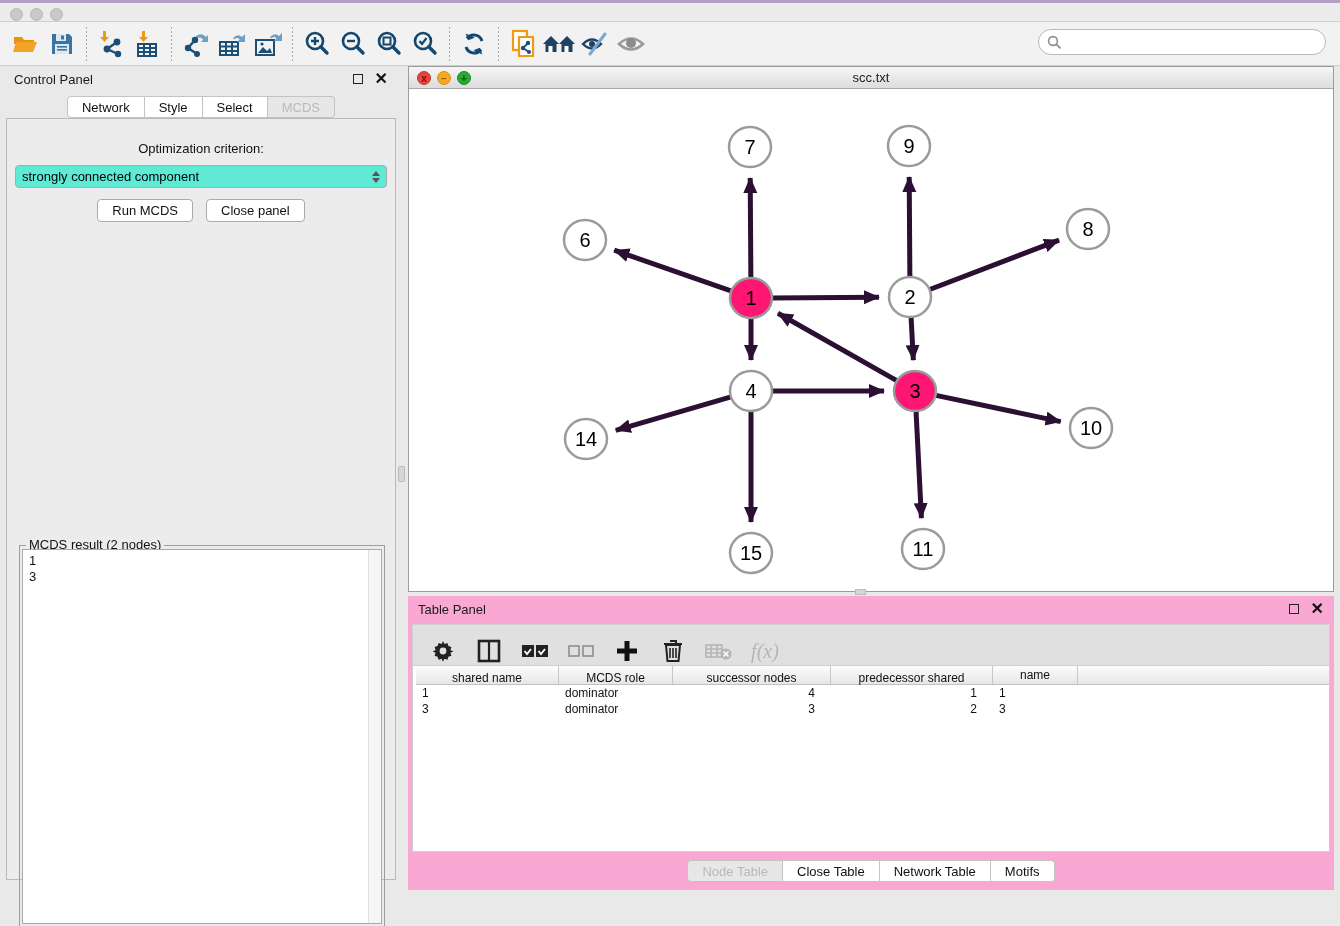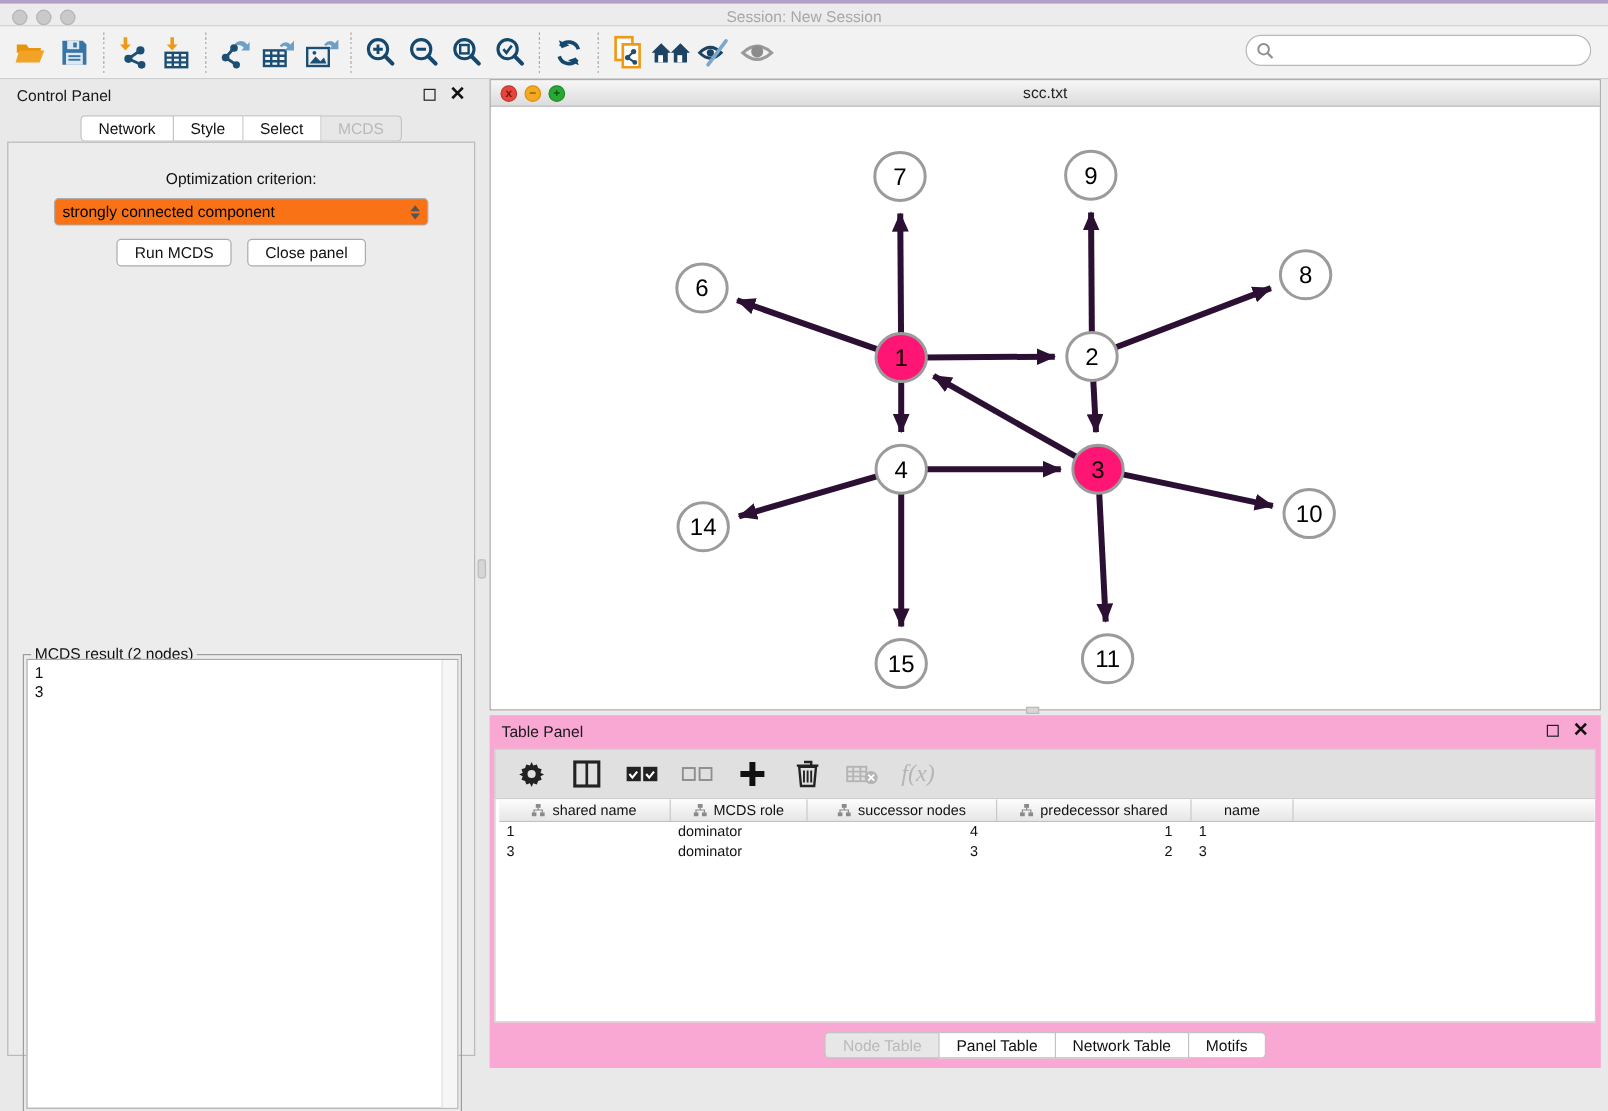--- a/index.html
+++ b/index.html
@@ -37,21 +37,21 @@
   .control-panel { position:absolute; left:4px; top:66px; width:394px; height:818px; }
   .cp-tabs { position:absolute; left:0; top:30px; width:100%; display:flex; justify-content:center; }
   .tab { height:22px; padding:0 14px; font-size:13px; display:flex; align-items:center;
     background:#fff; border:1px solid #c3c3c3; border-left:none; color:#111; cursor:pointer; }
   .tab:first-child { border-left:1px solid #c3c3c3; border-radius:4px 0 0 4px; }
   .tab:last-child { border-radius:0 4px 4px 0; }
   .tab.active { background:#e7e7e7; color:#b9b9b9; border-color:#c3c3c3; }
   .cp-body { position:absolute; left:2px; top:52px; width:390px; height:762px;
     background:#ececec; border:1px solid #b9b9b9; }
   .opt-label { margin-top:22px; text-align:center; font-size:13px; color:#111; }
-  .combo { margin:9px auto 0; width:312px; height:23px; background:#f97316;
+  .combo { margin:9px auto 0; width:372px; height:23px; background:#5eead4;
     border:1px solid #ababab; border-radius:4px; display:flex; align-items:center;
     padding:0 6px; font-size:13px; cursor:pointer; }
   .combo .spacer { flex:1; }
   .stepper { display:flex; flex-direction:column; gap:2px; }
   .stepper i { width:0; height:0; border-left:4px solid transparent; border-right:4px solid transparent; }
   .stepper .up { border-bottom:5px solid #555; }
   .stepper .dn { border-top:5px solid #555; }
   .cp-btn-row { margin-top:11px; display:flex; justify-content:center; gap:13px; }
   .btn { height:23px; padding:0 14px; background:#fff; border:1px solid #ababab;
     border-radius:4px; font-size:13px; color:#111; cursor:pointer;
@@ -85,30 +85,30 @@
   .dot-close { left:8px;  background:#e4463c; border:1px solid #c23a30; color:#7d110b; }
   .dot-min   { left:28px; background:#f6a822; border:1px solid #d98f12; color:#8a5d00; }
   .dot-max   { left:48px; background:#2aa834; border:1px solid #1f8a29; color:#0c5c14; }
   .net-canvas { position:absolute; left:0; top:22px; width:924px; height:502px; background:#fff; }
 
   
   .table-panel { position:absolute; left:408px; top:596px; width:926px; height:294px;
     background:#f9a8d4; }
   .tp-toolbar { position:absolute; left:4px; top:28px; right:4px; height:42px;
     background:#e0e0e0; border:1px solid #cycyc; border:1px solid #cfcfcf;
-    display:flex; align-items:center; gap:18px; padding-left:16px; }
+    display:flex; align-items:flex-end; gap:18px; padding-left:16px; }
   .tp-tb-btn { display:flex; align-items:center; justify-content:center; width:28px; height:28px; }
   .fx { font-family:"Liberation Serif", serif; font-style:italic; font-size:20px; color:#b5b5b5; }
   .tp-grid { position:absolute; left:4px; top:70px; right:4px; bottom:38px;
     background:#fff; border:1px solid #cfcfcf; border-top:none; overflow:hidden; }
   .grid-head { display:flex; height:19px;
     background:linear-gradient(#fdfdfd,#e6e6e6); border-bottom:1px solid #c2c2c2;
     margin-left:3px; }
   .grid-head .col { display:flex; align-items:center; justify-content:center; gap:6px;
-    font-size:12px; color:#111; border-right:1px solid #c8c8c8; height:100%; cursor:pointer; }
+    font-size:12px; color:#111; border-right:1px solid #c8c8c8; height:100%; cursor:pointer;flex-direction:column; }
   .grid-row { display:flex; height:16px; margin-left:3px; }
   .grid-row .cell { font-size:12px; color:#111; padding:1px 6px; }
   .tp-tabs { position:absolute; left:0; right:0; bottom:8px; display:flex; justify-content:center; }
 
   
   .statusbar { position:absolute; left:0; top:932px; width:1340px; height:36px;
     background:#ececec; border-top:1px solid #c6c6c6; }
   .status-left-btn { position:absolute; left:10px; top:6px; width:26px; height:24px;
     background:#f6f6f6; border:1px solid #b8b8b8; border-radius:3px;
     display:flex; align-items:center; justify-content:center; cursor:pointer; }
@@ -117,21 +117,20 @@
     display:flex; align-items:center; gap:6px; font-size:12px; color:#111; cursor:pointer; }
   .mem-dot { width:10px; height:13px; border-radius:50%; background:#1e7d28; }
 </style>
 </head>
 <body>
 
 <div class="titlebar">
   <span class="traffic" style="left:10px"></span>
   <span class="traffic" style="left:30px"></span>
   <span class="traffic" style="left:50px"></span>
-  <div class="win-title">Session: New Session</div>
 </div>
 
 <div class="toolbar">
   <div class="tb-btn">
     <svg width="28" height="24" viewBox="0 0 28 24">
       <path d="M2 5 h8 l2 3 h10 v4 H2 z" fill="#e8930c"></path>
       <path d="M4 10 h21 l-4 10 H1 z" fill="#f2a225"></path>
     </svg>
   </div>
   <div class="tb-btn">
@@ -509,21 +508,21 @@
           <div class="cell" style="width: 143px; text-align: left;">3</div>
           <div class="cell" style="width: 114px; text-align: left;">dominator</div>
           <div class="cell" style="width: 158px; text-align: right; padding-right: 16px;">3</div>
           <div class="cell" style="width: 162px; text-align: right; padding-right: 16px;">2</div>
           <div class="cell" style="width: 85px; text-align: left;">3</div>
         </div>
       </div>
   </div>
   <div class="tp-tabs">
       <div class="tab active">Node Table</div>
-      <div class="tab">Panel Table</div>
+      <div class="tab">Close Table</div>
       <div class="tab">Network Table</div>
       <div class="tab">Motifs</div>
     </div>
 </div>
 
 <div class="statusbar">
   <span class="status-left-btn">
     <svg width="14" height="14" viewBox="0 0 14 14">
       <path d="M1 2.5 h2 M5 2.5 h8 M1 7 h2 M5 7 h8 M1 11.5 h2 M5 11.5 h8" stroke="#222" stroke-width="2"></path>
     </svg>

